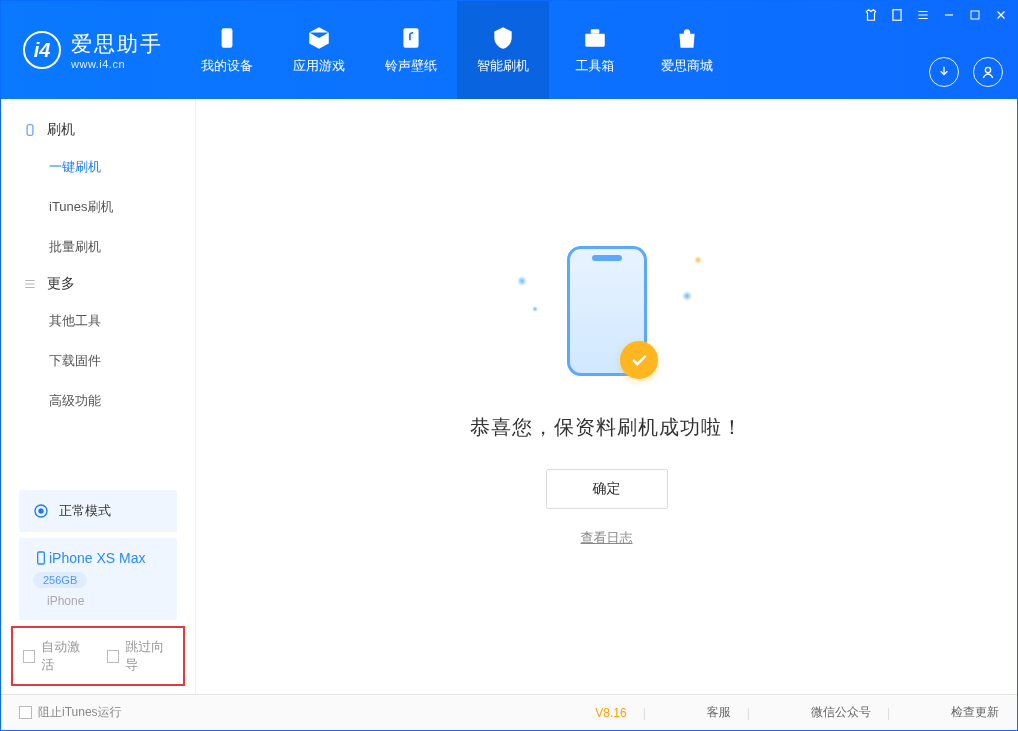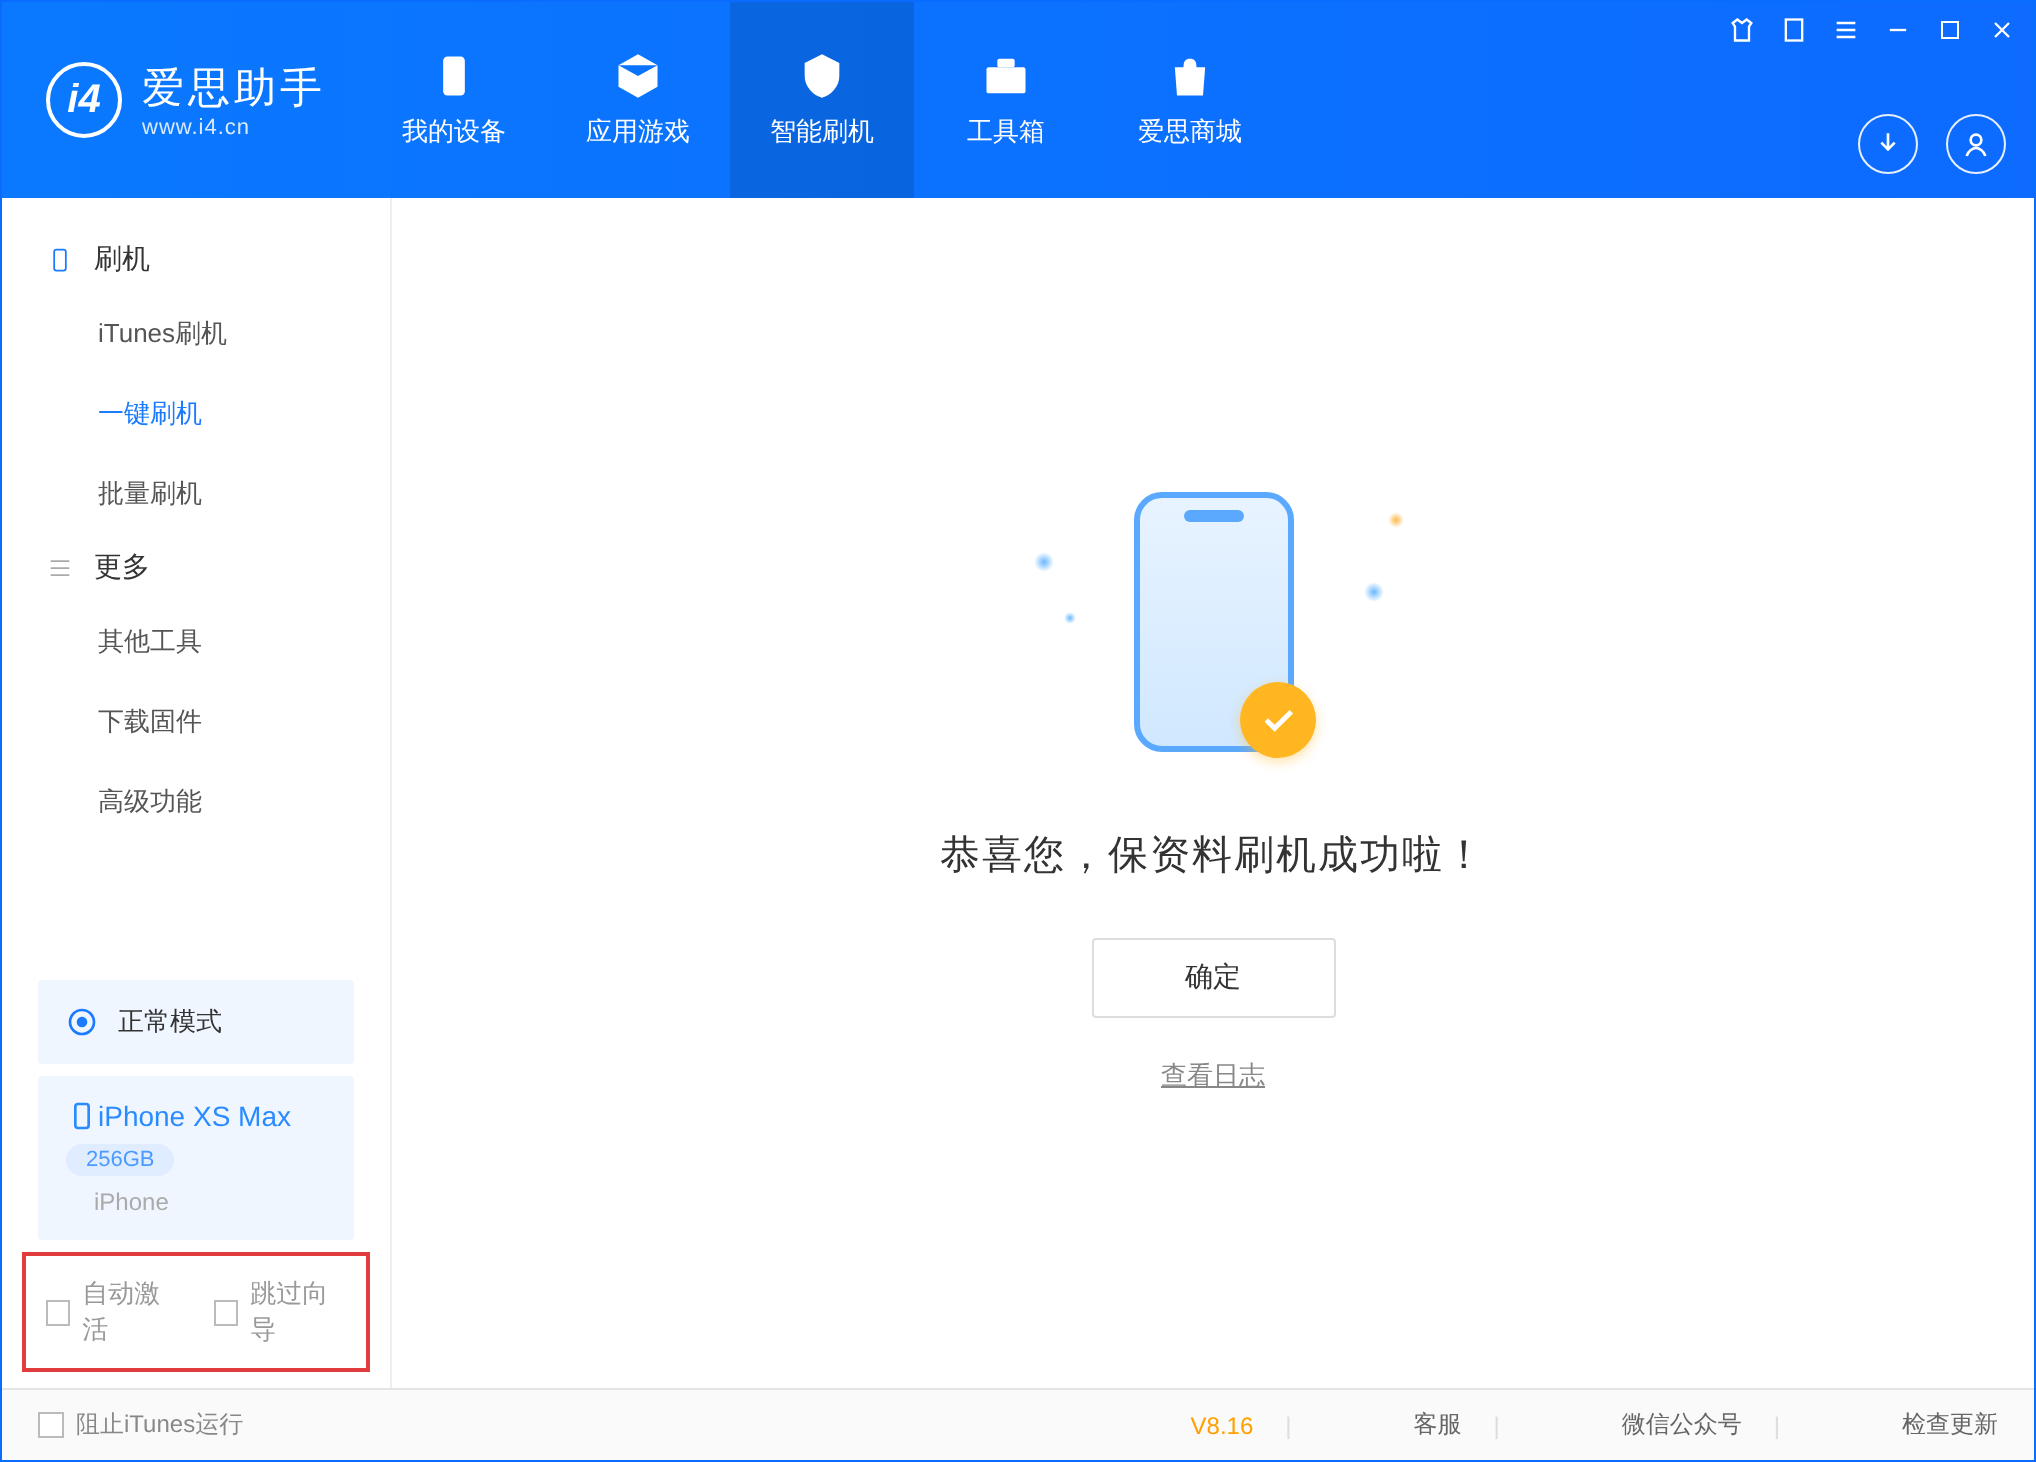--- a/index.html
+++ b/index.html
@@ -103,20 +103,29 @@
         <span>我的设备</span>
       </div>
       <div class="nav-tab">
         <span class="icon">
             <svg viewBox="0 0 24 24">
               <path d="M12 2 L21 7 L21 17 L12 22 L3 17 L3 7 Z M3 7 L12 12 L21 7 M12 12 L12 22"></path>
             </svg>
           </span>
         <span>应用游戏</span>
       </div>
+      <div class="nav-tab">
+        <span class="icon">
+            <svg viewBox="0 0 24 24">
+              <rect x="5" y="3" width="14" height="18" rx="2"></rect>
+              <path d="M11 8 L11 14 M14 7 L11 8" stroke="#0d6bff" stroke-width="1.5" fill="none"></path>
+            </svg>
+          </span>
+        <span>铃声壁纸</span>
+      </div>
       <div class="nav-tab active">
         <span class="icon">
             <svg viewBox="0 0 24 24">
               <path d="M12 2 L20 6 L20 12 C20 17 16 21 12 22 C8 21 4 17 4 12 L4 6 Z"></path>
             </svg>
           </span>
         <span>智能刷机</span>
       </div>
       <div class="nav-tab">
         <span class="icon">
@@ -190,22 +199,22 @@
     <div class="sidebar">
       <div class="side-scroll">
         <div class="side-group">
           <span class="gicon">
               <svg viewBox="0 0 24 24">
                 <rect x="7" y="3" width="10" height="18" rx="2"></rect>
               </svg>
             </span>
           <span>刷机</span>
         </div>
+        <div class="side-item active">一键刷机</div>
         <div class="side-item">iTunes刷机</div>
-        <div class="side-item active">一键刷机</div>
         <div class="side-item">批量刷机</div>
 
         <div class="side-group more">
           <span class="gicon">
               <svg viewBox="0 0 24 24">
                 <path d="M4 6h16M4 12h16M4 18h16"></path>
               </svg>
             </span>
           <span>更多</span>
         </div>

